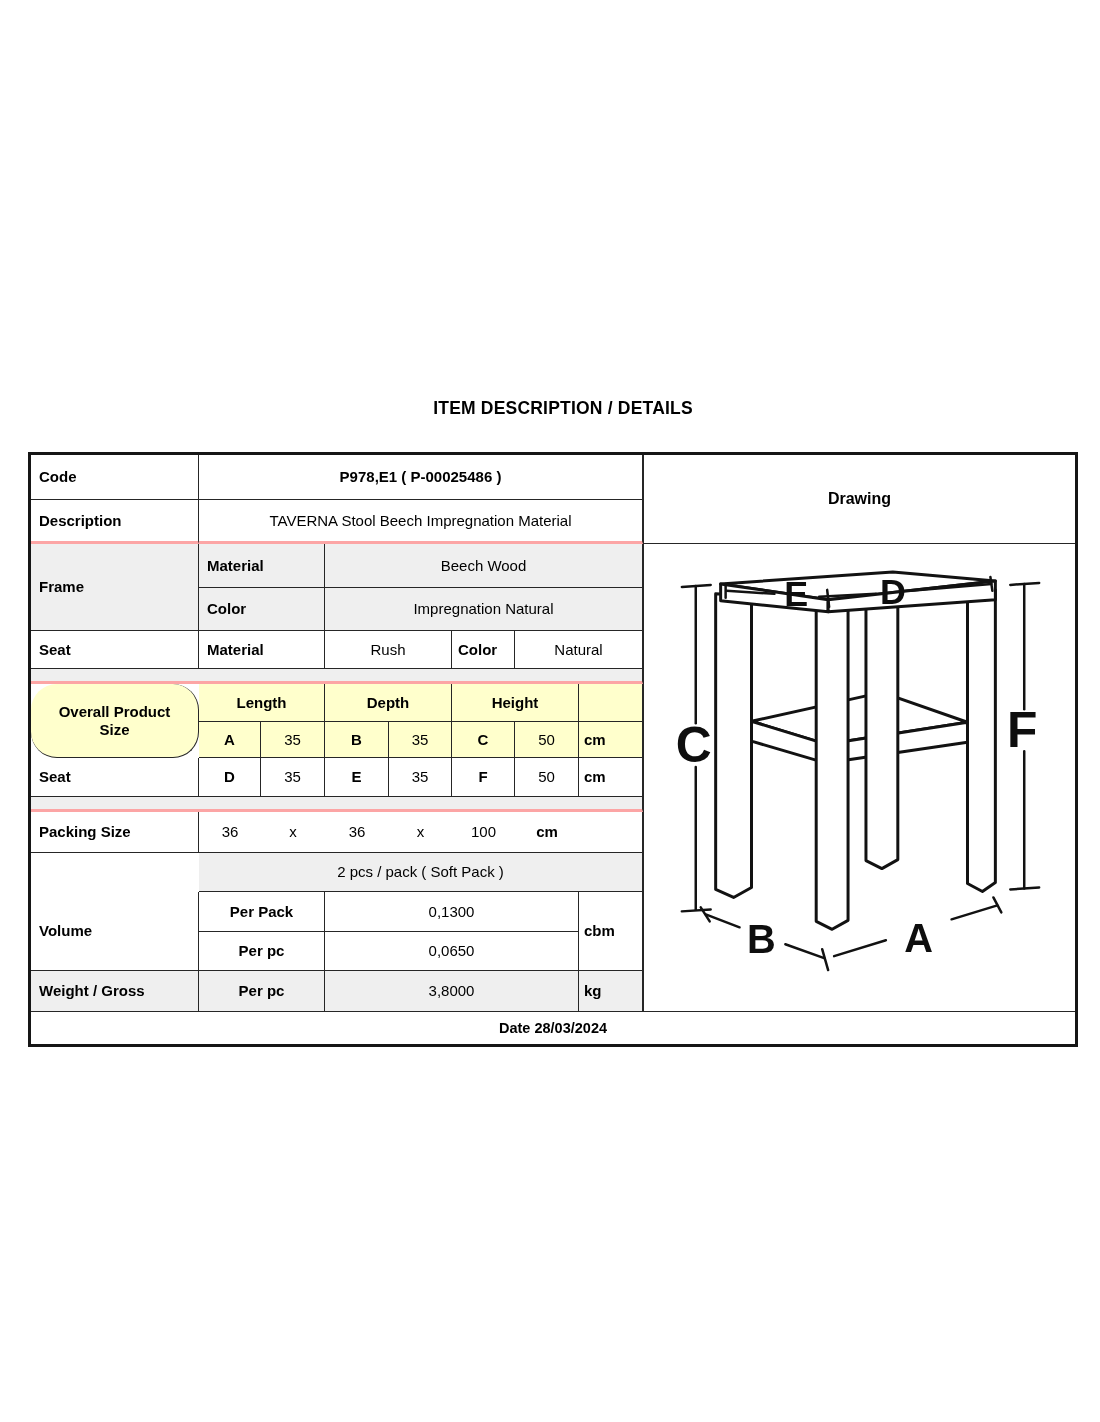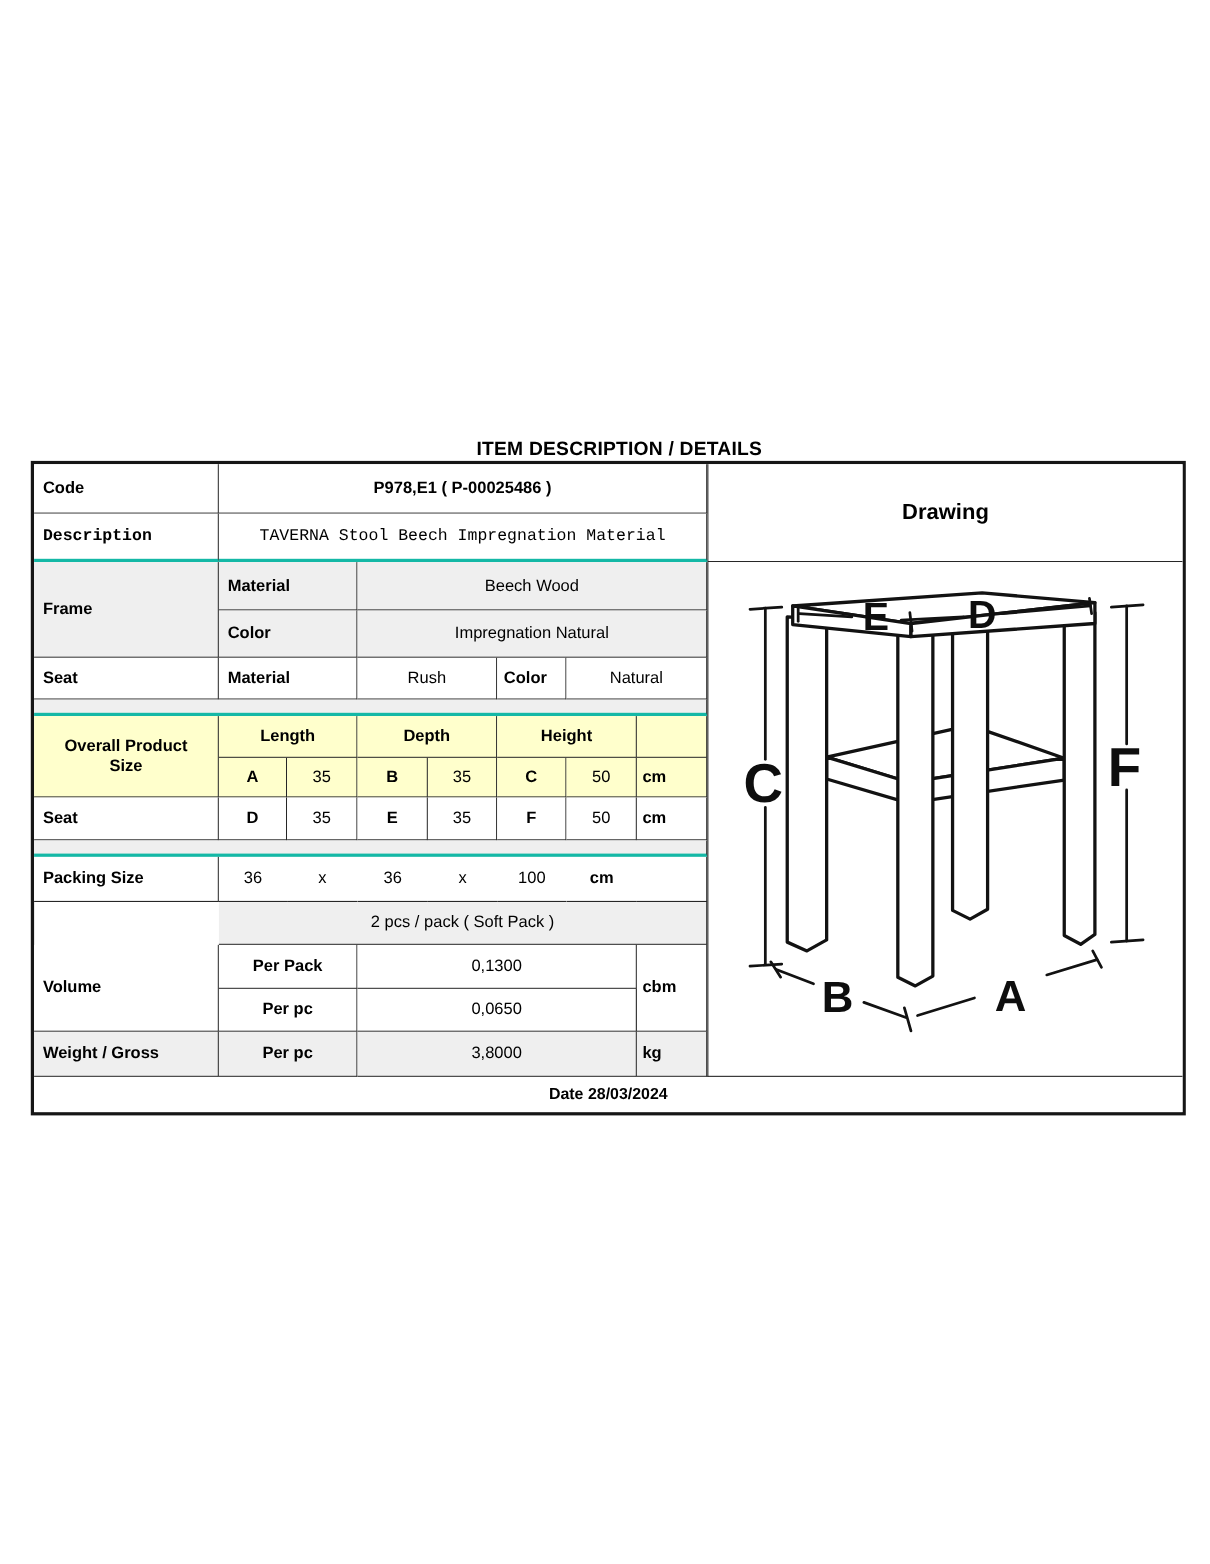--- a/index.html
+++ b/index.html
@@ -1,51 +1,51 @@
 <!DOCTYPE html>
 <html><head>
 <meta charset="utf-8">
 <style>
   html,body{margin:0;padding:0;background:#fff;}
   .page{position:relative;width:1100px;height:1422px;background:#fff;
         font-family:"Liberation Sans",sans-serif;color:#000;}
   .title{position:absolute;top:398px;left:0;width:100%;text-align:center;
          font-weight:700;font-size:17.5px;letter-spacing:.2px;margin-left:13px;}
-  .sheet{position:absolute;left:28px;top:419px;display:grid;
+  .sheet{position:absolute;left:28px;top:452px;display:grid;
          grid-template-columns:168px 62px 64px 64px 63px 63px 64px 64px 432px;
          grid-template-rows:45px 44px 44px 43px 38px 15px 38px 36px 39px 15px 41px 39px 40px 39px 41px 32px;
          border:3px solid #161616;background:#fff;}
   .cell{box-sizing:border-box;border-right:1.5px solid #262626;border-bottom:1.5px solid #262626;
         display:flex;align-items:center;justify-content:center;font-size:15px;line-height:1.15;
         overflow:hidden;background:#fff;text-align:center;}
   .label{justify-content:flex-start;text-align:left;padding-left:8px;font-weight:700;}
   .b{font-weight:700;}
   .gray{background:#EFEFEF;}
   .yellow{background:#FFFFCC;}
-  .bbt{border-bottom:3px solid #14b8a6;font-family:Liberation Mono, monospace;}
+  .bbt{border-bottom:3px solid #fca5a5;}
   .blt{border-left:1.5px solid #262626;}
   .nbr{border-right:none;}
   .nbb{border-bottom:none;}
   .unit{justify-content:flex-start;text-align:left;padding-left:5px;font-weight:700;}
-  .wrappad{padding:0 14px;}
+  .wrappad{padding:0 14px;border-radius:26px;}
   .drawcell{position:relative;padding:0;}
   .drawcell svg{position:absolute;left:0;top:0;}
 </style>
 </head>
 <body>
 
 <div class="page">
 
   <div class="title">ITEM DESCRIPTION / DETAILS</div>
 
   <div class="sheet">
 
     <div class="cell label" style="grid-area:1/1/2/2">Code</div>
     <div class="cell b" style="grid-area:1/2/2/9">P978,E1  ( P-00025486 )</div>
-    <div class="cell b blt nbr" style="grid-area:1/9/3/10;font-size:20px">Drawing</div>
+    <div class="cell b blt nbr" style="grid-area:1/9/3/10;font-size:16px">Drawing</div>
 
     <div class="cell label bbt" style="grid-area:2/1/3/2">Description</div>
     <div class="cell bbt" style="grid-area:2/2/3/9">TAVERNA Stool Beech Impregnation Material</div>
 
     <div class="cell label gray" style="grid-area:3/1/5/2">Frame</div>
     <div class="cell label gray" style="grid-area:3/2/4/4">Material</div>
     <div class="cell gray" style="grid-area:3/4/4/9">Beech Wood</div>
     <div class="cell label gray" style="grid-area:4/2/5/4">Color</div>
     <div class="cell gray" style="grid-area:4/4/5/9">Impregnation Natural</div>
 

